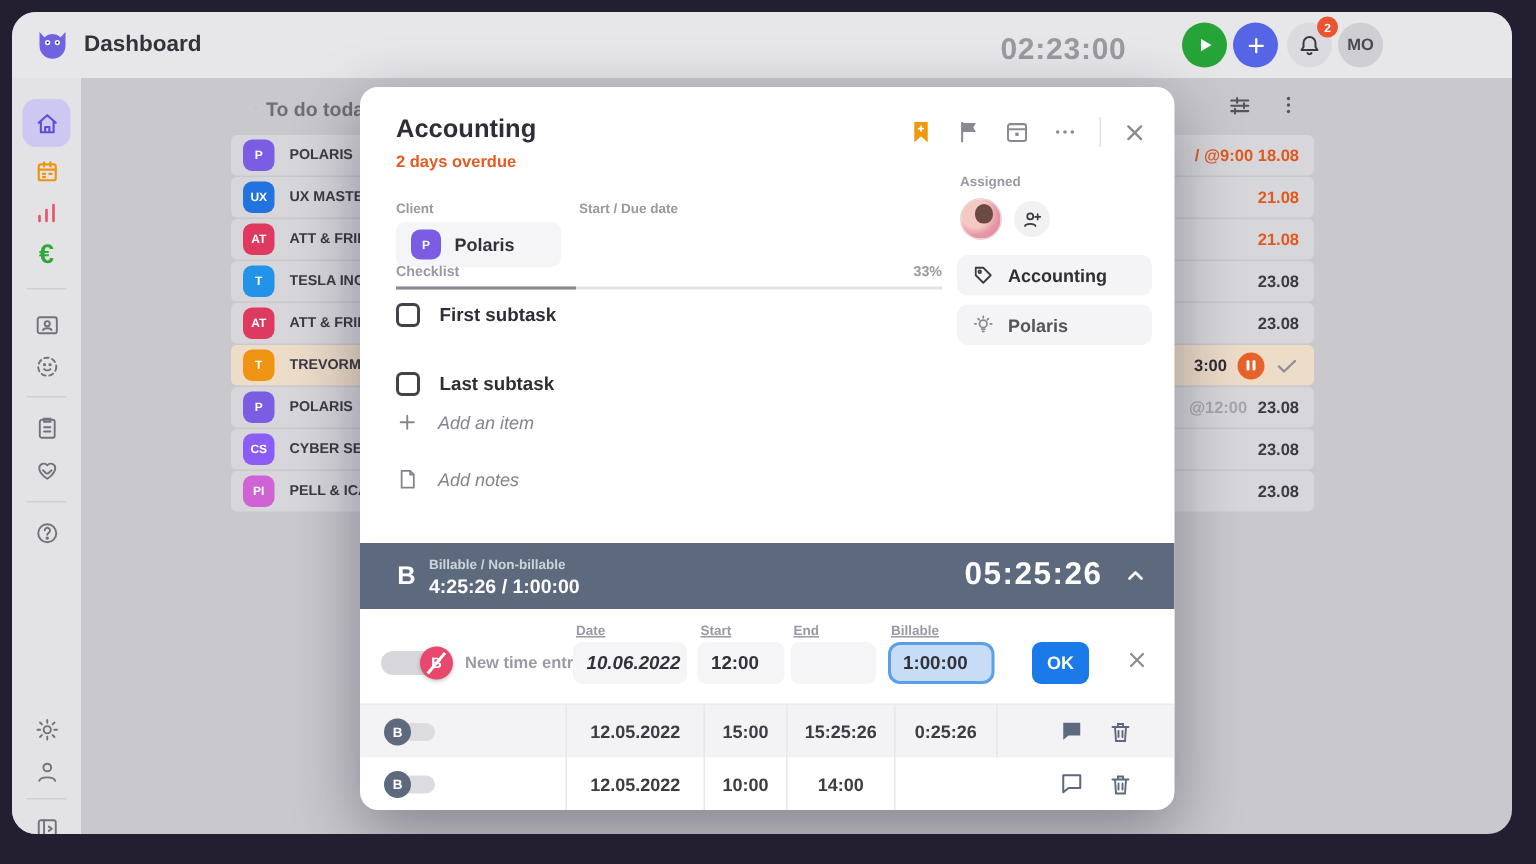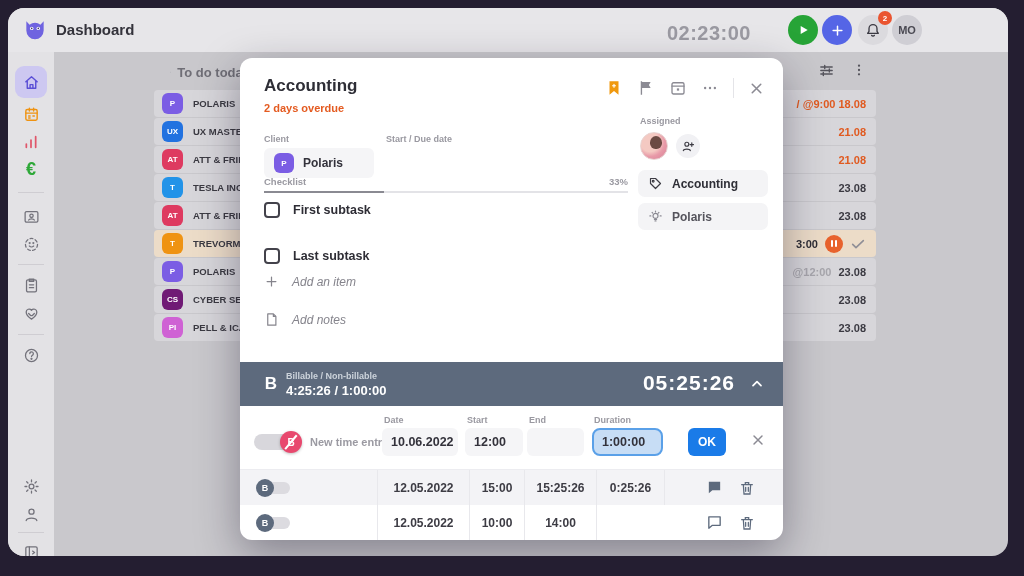--- a/index.html
+++ b/index.html
@@ -110,24 +110,24 @@
 
   
   .formrow { position:absolute; left:0; top:348px; width:543px; height:64px; background:#fff; border-bottom:1px solid #ececf0; }
   .toggle { position:absolute; left:14px; top:28px; width:38px; height:16px; background:#d8d7dc; border-radius:8px; }
   .knobP { position:absolute; left:26px; top:-3px; width:22px; height:22px; border-radius:50%; background:#e8486e;
     color:#fff; font-size:10px; font-weight:700; display:flex; align-items:center; justify-content:center;
     box-shadow:0 1px 3px rgba(0,0,0,.25); position:absolute; overflow:hidden; }
   .knobP:after { content:""; position:absolute; left:10px; top:2px; width:1.5px; height:18px; background:#fff; transform:rotate(40deg); }
   .ntelabel { position:absolute; left:70px; top:30px; font-size:11px; font-weight:600; color:#9b9aa2; }
   .ffield { position:absolute; top:22px; }
-  .ffield .flabel { position:absolute; top:-13px; left:2px; white-space:nowrap; }
+  .ffield .flabel { position:absolute; top:-13px; left:2px; white-space:nowrap;text-decoration:underline; }
   .fbox { background:#f5f5f7; border-radius:6px; height:28px; display:flex; align-items:center;
     padding:0 9px; font-size:12.5px; font-weight:600; color:#33323b; }
-  .f-date { left:142px; } .f-date .fbox { width:76px; }
+  .f-date { left:142px; } .f-date .fbox { width:76px;font-style:italic; }
   .f-start { left:225px; } .f-start .fbox { width:58px; }
   .f-end { left:287px; } .f-end .fbox { width:57px; }
   .f-dur { left:352px; }
   .f-dur input { width:71px; height:28px; border:2px solid #5aa0e8; border-radius:8px; background:#c7ddf5;
     font-size:12.5px; font-weight:600; color:#33323b; padding:0 8px; font-family:inherit; outline:none; }
   .okbtn { position:absolute; left:448px; top:22px; width:38px; height:28px; background:#1a7be8; border:none;
     border-radius:6px; color:#fff; font-size:12px; font-weight:700; font-family:inherit; }
   .formclose { position:absolute; left:510px; top:26px; color:#8b8a93; }
 
   
@@ -338,21 +338,21 @@
     </div>
     <div class="trow">
       <span class="chip" style="background: rgb(123, 93, 228);">P</span>
       <span class="tname">POLARIS</span>
       <span class="tright">
           <span class="muted">@12:00</span>
           <span style="color: rgb(59, 58, 66);">23.08</span>
         </span>
     </div>
     <div class="trow">
-      <span class="chip" style="background: #701a75;">CS</span>
+      <span class="chip" style="background: #8b5cf6;">CS</span>
       <span class="tname">CYBER SECUR</span>
       <span class="tright">
           <span class="muted"></span>
           <span style="color: rgb(59, 58, 66);">23.08</span>
         </span>
     </div>
     <div class="trow">
       <span class="chip" style="background: rgb(207, 98, 212);">PI</span>
       <span class="tname">PELL &amp; ICARU</span>
       <span class="tright">
@@ -493,21 +493,21 @@
             <span>12:00</span>
           </div>
       </div>
       <div class="ffield f-end">
         <span class="flabel">End</span>
         <div class="fbox">
             <span></span>
           </div>
       </div>
       <div class="ffield f-dur">
-        <span class="flabel">Duration</span>
+        <span class="flabel">Billable</span>
         <input type="text" value="1:00:00" style="">
       </div>
       <button class="okbtn">OK</button>
       <svg class="formclose ic" width="16" height="16" viewBox="0 0 24 24" fill="none" stroke="currentColor" stroke-width="2.2" stroke-linecap="round">
           <path d="M6 6l12 12M18 6L6 18"></path>
         </svg>
     </div>
 
     <div class="entries">
       <div class="erow alt">

